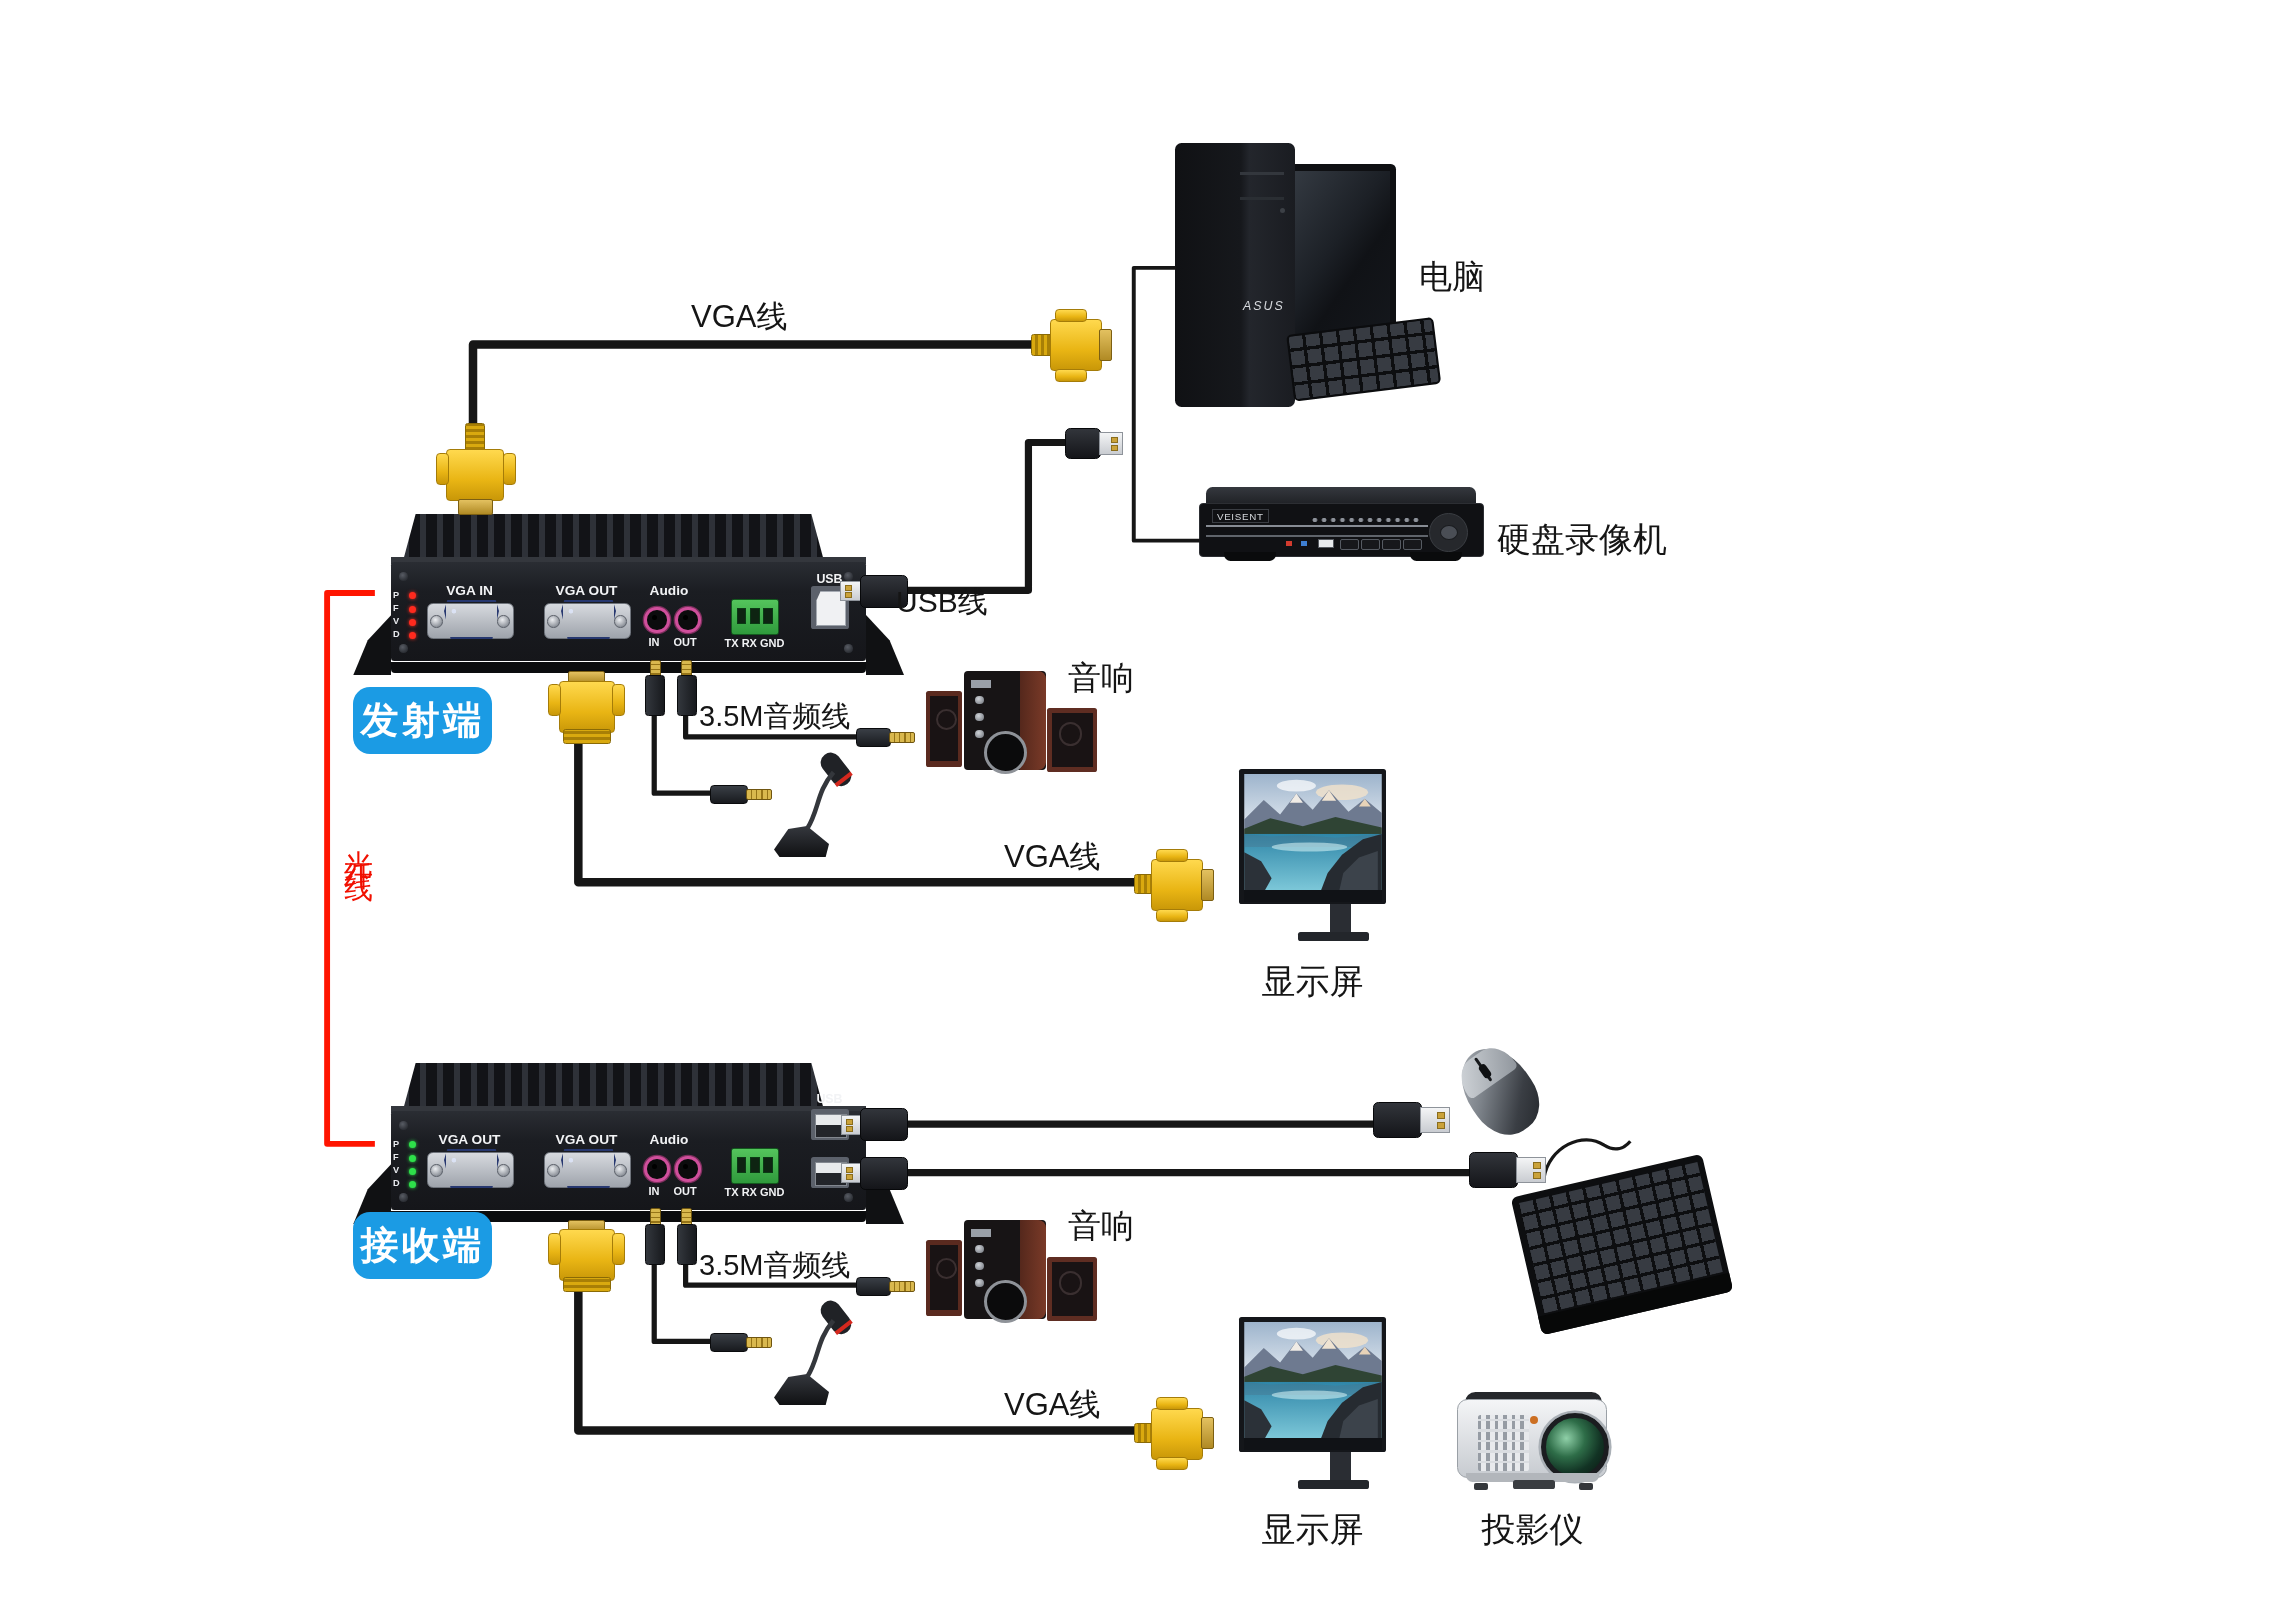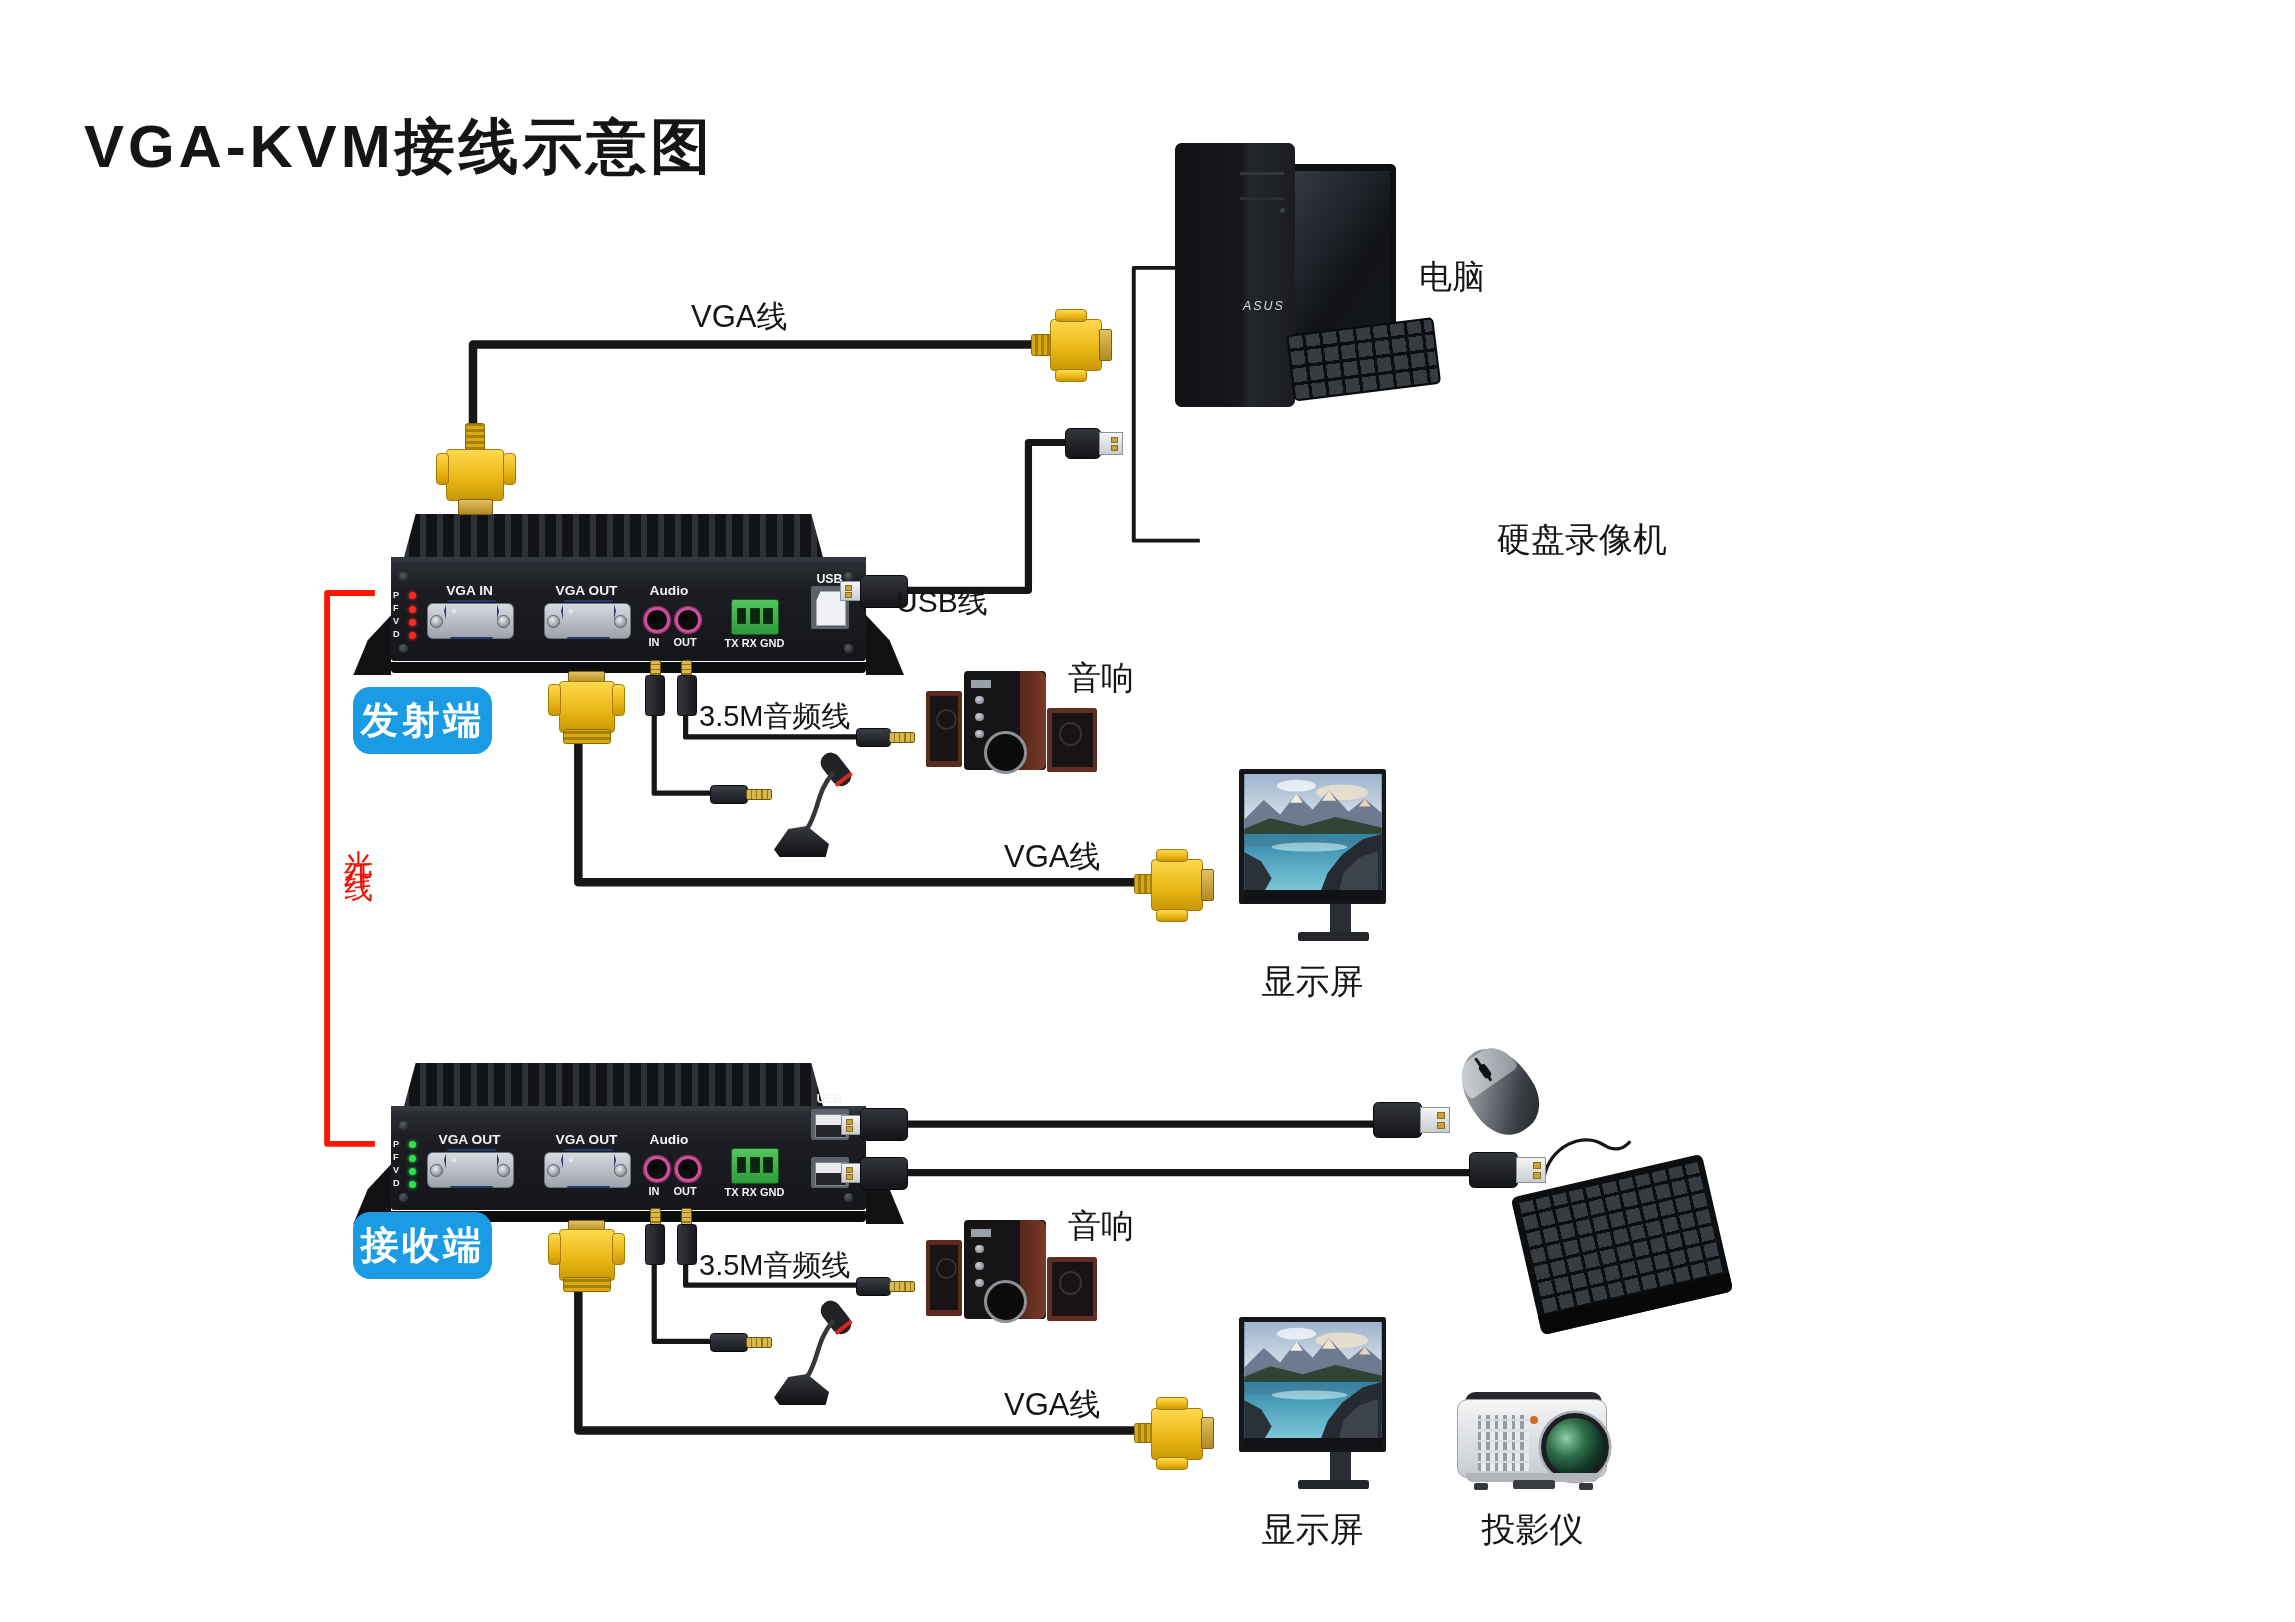--- a/index.html
+++ b/index.html
@@ -69,21 +69,20 @@
       <path d="M884 1970 V2186 H1737" stroke-width="13"></path>
       <path d="M1000 1926 V2050 H1087" stroke-width="8"></path>
       <path d="M1048 1926 V1964 H1310" stroke-width="8"></path>
       <path d="M1234 1266 C1252 1238,1248 1210,1274 1180" stroke="#34373c" stroke-width="7"></path>
       <path d="M1234 2104 C1252 2076,1248 2048,1274 2018" stroke="#34373c" stroke-width="7"></path>
       <path d="M2360 1800 C2368 1752,2420 1728,2452 1750 C2468 1760,2482 1756,2492 1744" stroke-width="5"></path>
     </g>
     <path d="M573 906 H500 V1748 H573" fill="none" stroke="#ff1500" stroke-width="9" stroke-linejoin="round"></path>
   </svg>
 
-  <div class="txt lbl" style="left:84px;top:115px;font-size:60px;font-weight:bold;letter-spacing:3.9px;">VGA-KVM接线示意图</div>
 
   <div class="dev" style="left:1286px;top:164px;width:110px;height:230px;">
     <div class="abs" style="left:0;top:0;width:110px;height:202px;background:#0e0f12;border-radius:5.2px;"></div>
     <div class="abs" style="left:6.5px;top:6.5px;width:97px;height:177px;
          background:linear-gradient(125deg,#343a42 0%,#1c2026 42%,#101216 60%,#15181d 100%);"></div>
     <div class="abs ctr" style="left:0;top:187px;width:110px;color:#9aa0a8;font-size:7.2px;letter-spacing:1.3px;">ASUS</div>
     <div class="abs" style="left:48px;top:202px;width:14.4px;height:17px;background:#26292e;"></div>
     <div class="abs" style="left:19px;top:217px;width:72px;height:11.8px;background:#1d2025;border-radius:50%/60%;"></div>
   </div>
   <div class="dev" style="left:1175px;top:143px;width:120px;height:264px;">
@@ -92,20 +91,40 @@
     <div class="abs" style="left:65px;top:29px;width:44px;height:3.3px;background:#33373d;"></div>
     <div class="abs" style="left:65px;top:54px;width:44px;height:3.3px;background:#2a2e33;"></div>
     <div class="abs" style="left:105px;top:65px;width:5.2px;height:5.2px;border-radius:50%;background:#3c4046;"></div>
     <div class="abs" style="left:68px;top:156px;color:#d7dade;font-size:12.4px;font-style:italic;letter-spacing:2px;">ASUS</div>
   </div>
   <div class="dev" style="left:1290px;top:326px;width:144px;height:72px;transform:rotate(-7deg);">
     <div class="abs keys" style="left:0;top:0;width:144px;height:63px;background-color:#101114;border:2.6px solid #0b0c0e;border-radius:5.2px;"></div>
   </div>
   <div class="txt lbl" style="left:1419px;top:259px;font-size:33px;">电脑</div>
 
+  <div class="dev" style="left:1199px;top:487px;width:283px;height:77px;">
+    <div class="abs" style="left:6.5px;top:0;width:270px;height:19.6px;background:linear-gradient(180deg,#35383e,#1c1e22);border-radius:6.5px 6.5px 0 0;"></div>
+    <div class="abs" style="left:0;top:15.7px;width:283px;height:52px;background:#101114;border:1.3px solid #2c2e33;border-radius:3.9px;"></div>
+    <div class="abs" style="left:13px;top:22px;color:#d3d6da;font-size:9.8px;letter-spacing:0.7px;border:0.7px solid #3a3d43;padding:0.7px 3.9px;">VEISENT</div>
+    <div class="abs" style="left:6.5px;top:38px;width:222px;height:2px;background:#878c94;"></div>
+    <div class="abs" style="left:6.5px;top:48px;width:222px;height:2px;background:#5f646b;"></div>
+    <div class="abs" style="left:110px;top:29px;width:110px;height:6.5px;
+         background-image:radial-gradient(circle 2.6px,#8e939b 2px,transparent 2.6px);background-size:9.2px 6.5px;background-position:1.3px 0.7px;background-repeat:repeat-x;"></div>
+    <div class="abs" style="left:87px;top:54px;width:5.9px;height:4.6px;background:#d23b2e;"></div>
+    <div class="abs" style="left:102px;top:54px;width:5.9px;height:4.6px;background:#3e7fd2;"></div>
+    <div class="abs" style="left:119px;top:52px;width:14.4px;height:6.5px;background:#e8eaec;border:0.7px solid #55595f;"></div>
+    <div class="abs" style="left:141px;top:52px;width:17px;height:8.5px;background:#17181b;border:0.7px solid #565b62;border-radius:2px;"></div>
+    <div class="abs" style="left:162px;top:52px;width:17px;height:8.5px;background:#17181b;border:0.7px solid #565b62;border-radius:2px;"></div>
+    <div class="abs" style="left:183px;top:52px;width:17px;height:8.5px;background:#17181b;border:0.7px solid #565b62;border-radius:2px;"></div>
+    <div class="abs" style="left:204px;top:52px;width:17px;height:8.5px;background:#17181b;border:0.7px solid #565b62;border-radius:2px;"></div>
+    <div class="abs" style="left:230px;top:26px;width:37px;height:37px;border-radius:50%;background:#26282c;border:1.3px solid #3a3d42;"></div>
+    <div class="abs" style="left:241px;top:38px;width:15.7px;height:13px;border-radius:50%;background:#4a4e55;border:1.3px solid #1a1c1f;"></div>
+    <div class="abs" style="left:25px;top:65px;width:52px;height:9.2px;background:#0a0b0c;border-radius:0 0 6.5px 6.5px;"></div>
+    <div class="abs" style="left:211px;top:65px;width:52px;height:9.2px;background:#0a0b0c;border-radius:0 0 6.5px 6.5px;"></div>
+  </div>
   <div class="txt lbl" style="left:1497px;top:521px;font-size:34px;">硬盘录像机</div>
 
   <div class="txt lbl" style="left:691px;top:300px;font-size:31px;">VGA线</div>
 
   <div class="conn ribs" style="left:465px;top:423px;width:18.3px;height:29px;"></div>
   <div class="conn yellow" style="left:446px;top:449px;width:56px;height:50px;"></div>
   <div class="conn yellow" style="left:436px;top:453px;width:10.5px;height:30px;"></div>
   <div class="conn yellow" style="left:503px;top:453px;width:10.5px;height:30px;"></div>
   <div class="conn gold" style="left:458px;top:499px;width:33px;height:14.4px;"></div>
 

